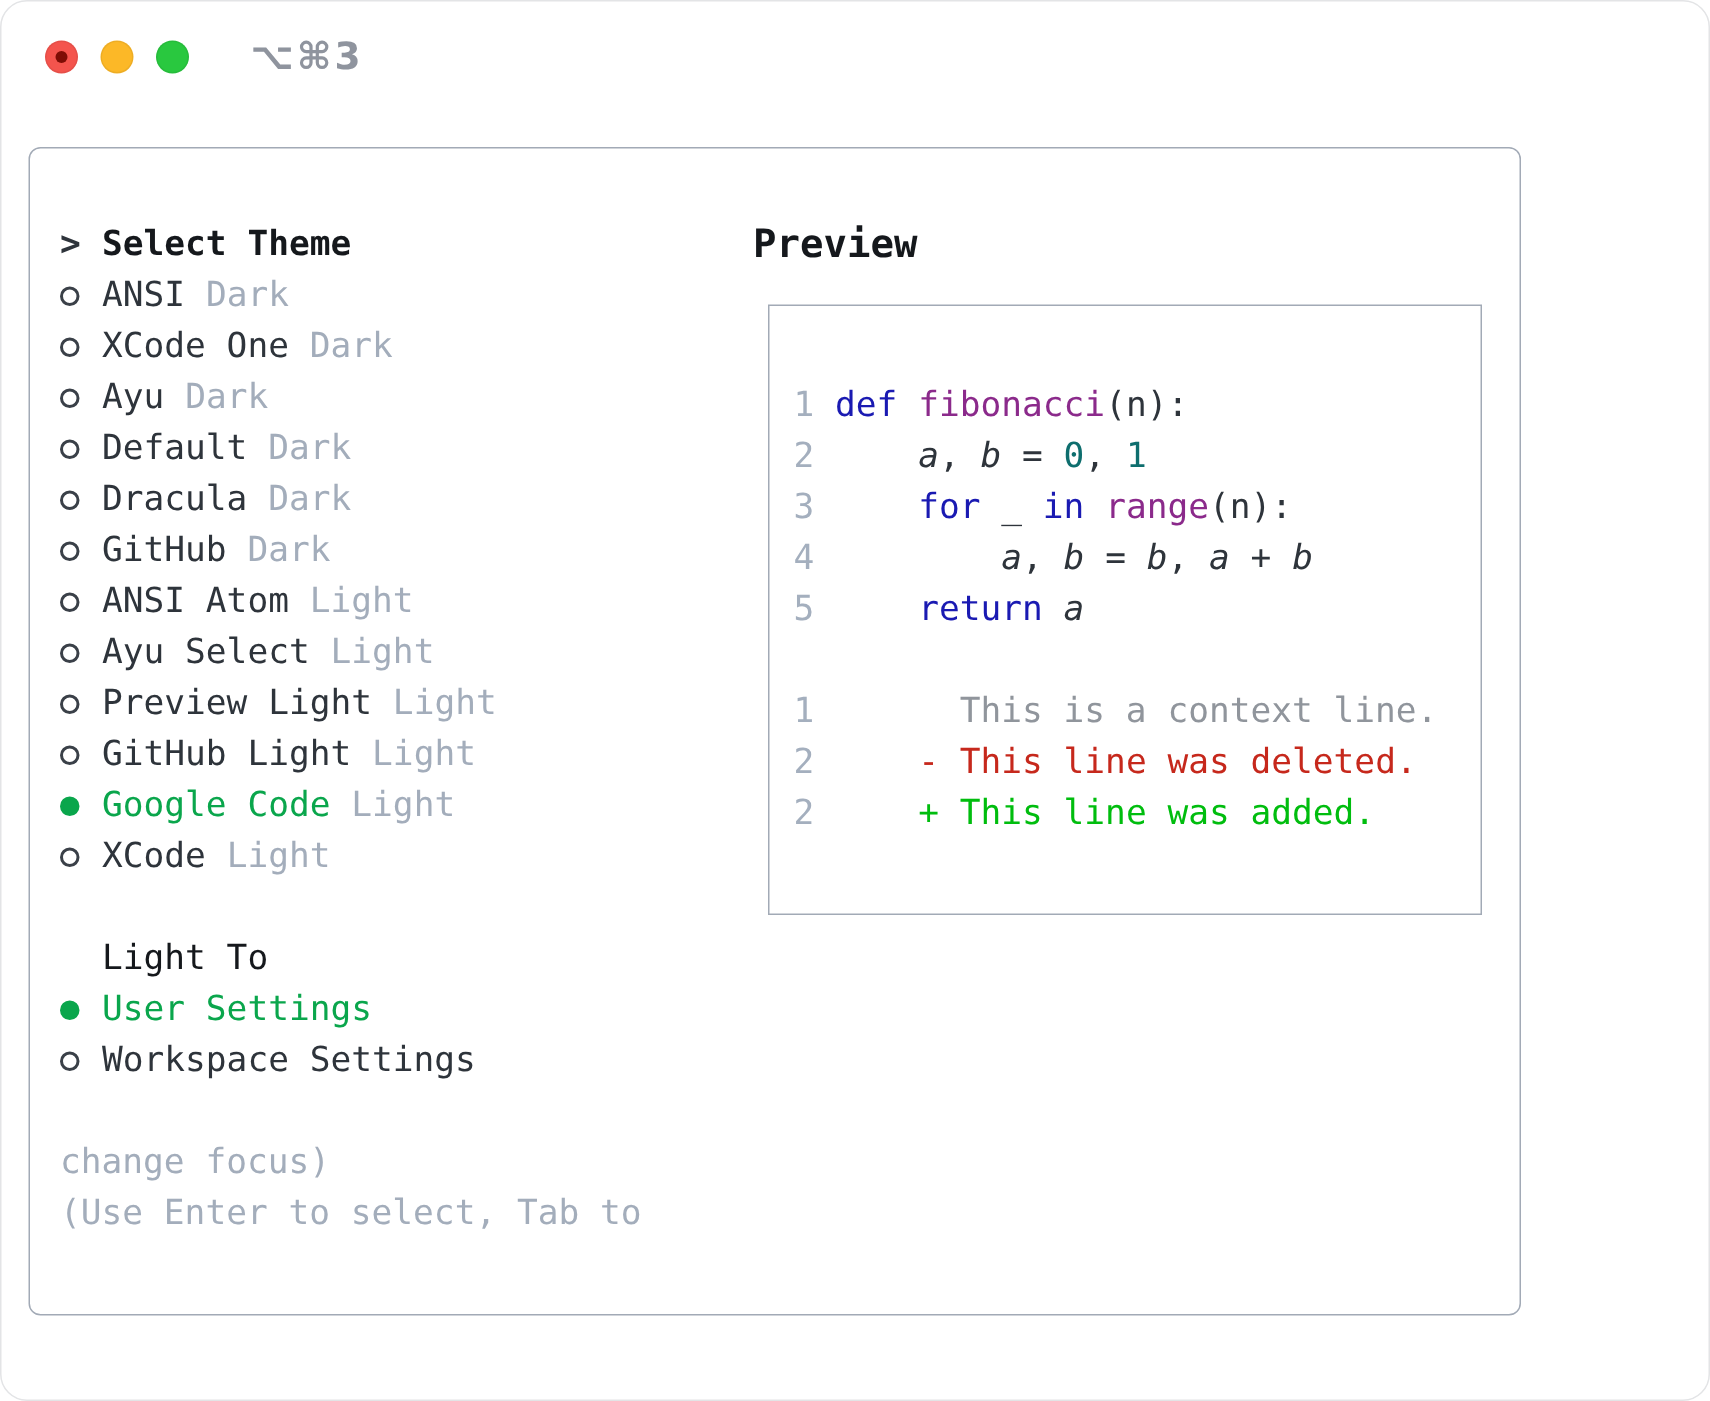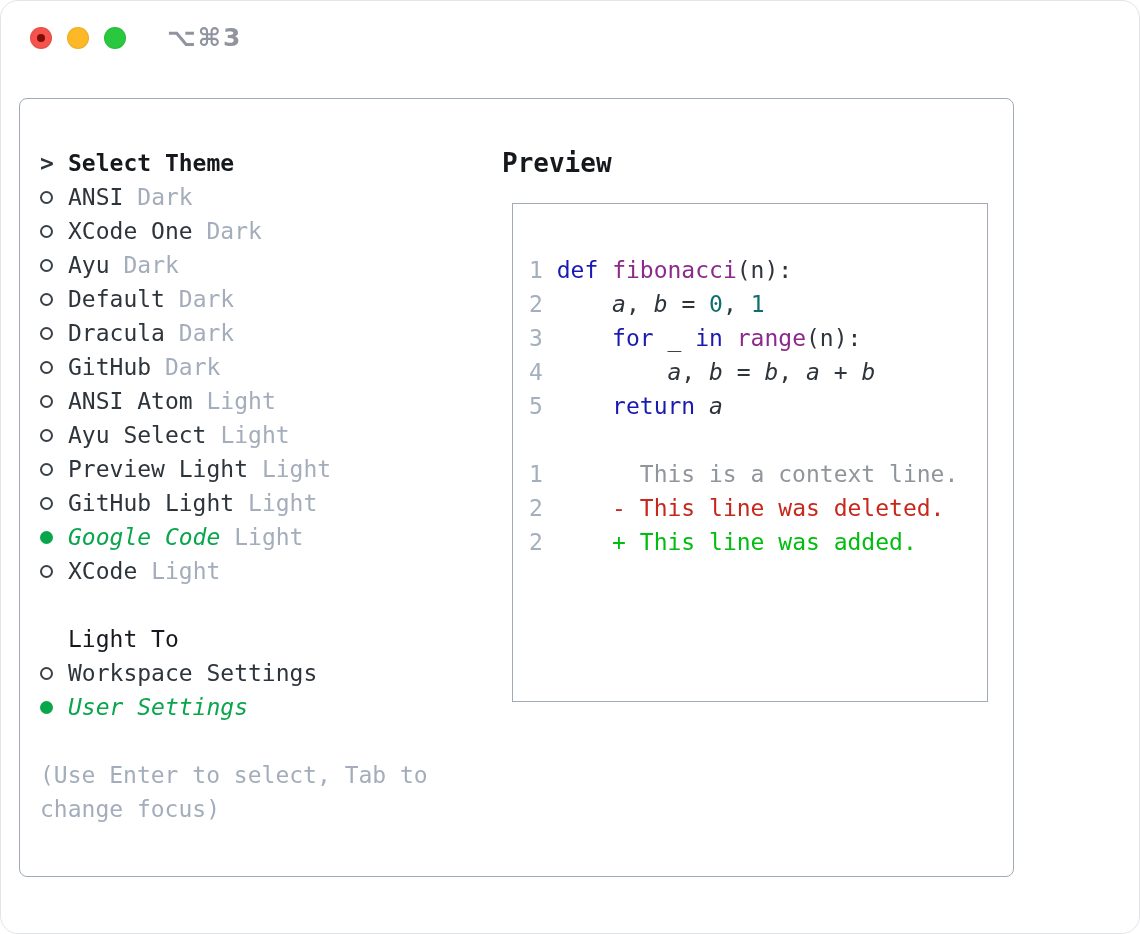--- a/index.html
+++ b/index.html
@@ -34,30 +34,30 @@
     border-radius:8px;box-sizing:border-box;background:#fff;
   }
   .left-col{position:absolute;left:20px;top:47px;}
   .row{display:flex;align-items:center;height:34px;font-size:23px;white-space:pre;color:var(--text_dark);}
   .row .m{width:28px;display:flex;align-items:center;flex:none;}
   .cursor{font-weight:bold;color:var(--text_dark);}
   .hdr{font-weight:bold;color:#15181c;}
   .radio{width:13px;height:13px;border:2px solid #3a4048;border-radius:50%;box-sizing:border-box;background:#fff;}
   .radio.sel{background:var(--accent_green);border-color:var(--accent_green);}
   .name{color:var(--text_dark);}
-  .name.sel-text{color:var(--accent_green);font-style:italic;}
+  .name.sel-text{color:var(--accent_green);}
   .variant{color:var(--muted_gray);margin-left:13.9px;}
   .spacer{height:34px;}
   .subhdr{color:#15181c;}
   .help{font-size:23px;line-height:34px;color:var(--muted_gray);white-space:pre;}
   
   .preview-label{position:absolute;left:482px;top:47px;height:34px;display:flex;align-items:center;
                  font-size:26px;font-weight:bold;color:#15181c;}
   .pbox{
-    position:absolute;left:492px;top:104px;width:476px;height:499px;
+    position:absolute;left:492px;top:104px;width:476px;height:407px;
     border:1.5px solid var(--border_gray);box-sizing:border-box;background:#fff;
   }
   .codeblock{position:absolute;left:16px;top:49px;}
   .crow{height:34px;font-size:23px;line-height:34px;white-space:pre;color:var(--text_dark);}
   .lnum{color:var(--line_number_gray);}
   .tok-kw{color:var(--keyword_blue);}
   .tok-fn{color:var(--function_purple);}
   .tok-num{color:var(--number_teal);}
   .tok-var{color:var(--text_dark);font-style:italic;}
   .tok-pl{color:var(--text_dark);}
@@ -101,28 +101,28 @@
           <div class="row"><span class="m"><span class="radio"></span></span><span class="name">XCode</span><span class="variant">Light</span></div>
         </div>
 
       <div class="spacer"></div>
 
       <div class="row">
         <span class="m"></span>
         <span class="subhdr">Light To</span>
       </div>
       <div id="apply-list">
+          <div class="row"><span class="m"><span class="radio sel"></span></span><span class="name sel-text">User Settings</span></div>
           <div class="row"><span class="m"><span class="radio"></span></span><span class="name">Workspace Settings</span></div>
-          <div class="row"><span class="m"><span class="radio sel"></span></span><span class="name sel-text">User Settings</span></div>
         </div>
 
       <div class="spacer"></div>
 
+      <div class="help">change focus)</div>
       <div class="help">(Use Enter to select, Tab to</div>
-      <div class="help">change focus)</div>
     </div>
 
     <div class="preview-label">Preview</div>
 
     <div class="pbox">
       <div class="codeblock">
         <div id="code-lines">
             <div class="crow"><span class="lnum">1</span><span class="tok-pl"> </span><span class="tok-kw">def</span><span class="tok-pl"> </span><span class="tok-fn">fibonacci</span><span class="tok-pl">(n):</span></div>
             <div class="crow"><span class="lnum">2</span><span class="tok-pl"> </span><span class="tok-pl">    </span><span class="tok-var">a</span><span class="tok-pl">, </span><span class="tok-var">b</span><span class="tok-pl"> = </span><span class="tok-num">0</span><span class="tok-pl">, </span><span class="tok-num">1</span></div>
             <div class="crow"><span class="lnum">3</span><span class="tok-pl"> </span><span class="tok-pl">    </span><span class="tok-kw">for</span><span class="tok-pl"> _ </span><span class="tok-kw">in</span><span class="tok-pl"> </span><span class="tok-fn">range</span><span class="tok-pl">(n):</span></div>

